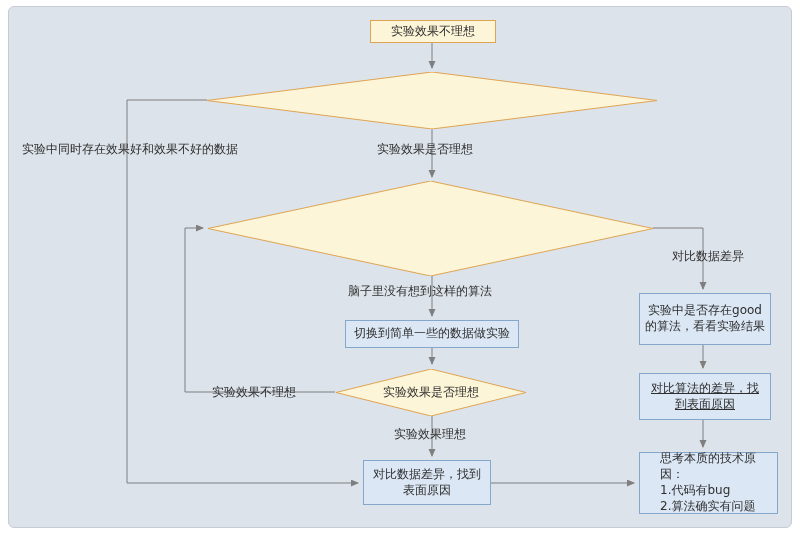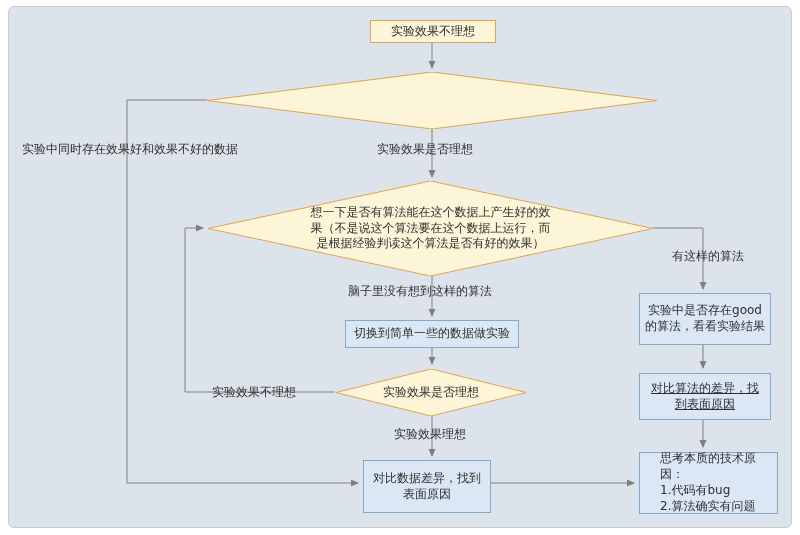--- a/index.html
+++ b/index.html
@@ -82,37 +82,34 @@
 <div class="node diamond" style="left:207px;top:72px;width:450px;height:57px;">
   <svg class="dbg" viewBox="0 0 100 100" preserveAspectRatio="none">
     <polygon points="50,0 100,50 50,100 0,50" fill="#fdf5d8" stroke="#dfa452" vector-effect="non-scaling-stroke"></polygon>
   </svg>
 </div>
 
 <div class="node diamond" style="left:208px;top:181px;width:445px;height:95px;">
   <svg class="dbg" viewBox="0 0 100 100" preserveAspectRatio="none">
     <polygon points="50,0 100,50 50,100 0,50" fill="#fdf5d8" stroke="#dfa452" vector-effect="non-scaling-stroke"></polygon>
   </svg>
-  <span class="node-text">想一下是否有算法能在这个数据上产生好的效
-果（不是说这个算法要在这个数据上运行，而
-是根据经验判读这个算法是否有好的效果）</span>
 </div>
 
 <div class="node box blue" style="left:345px;top:320px;width:174px;height:28px;justify-content:center;">
   <span class="node-text">切换到简单一些的数据做实验</span>
 </div>
 
 <div class="node diamond" style="left:336px;top:369px;width:190px;height:47px;">
   <svg class="dbg" viewBox="0 0 100 100" preserveAspectRatio="none">
     <polygon points="50,0 100,50 50,100 0,50" fill="#fdf5d8" stroke="#dfa452" vector-effect="non-scaling-stroke"></polygon>
   </svg>
   <span class="node-text">实验效果是否理想</span>
 </div>
 
-<div class="node box blue" style="left:363px;top:460px;width:128px;height:53px;">
+<div class="node box blue" style="left:363px;top:460px;width:128px;height:45px;">
   <span class="node-text">对比数据差异，找到
 表面原因</span>
 </div>
 
 <div class="node box blue" style="left:639px;top:293px;width:132px;height:52px;">
   <span class="node-text">实验中是否存在good
 的算法，看看实验结果</span>
 </div>
 
 <div class="node box blue" style="left:639px;top:373px;width:132px;height:47px;text-decoration:underline;">
@@ -121,16 +118,16 @@
 </div>
 
 <div class="node box blue left-align" style="left:639px;top:452px;width:139px;height:62px;text-align:left;">
   <span class="node-text">思考本质的技术原因：
 1.代码有bug
 2.算法确实有问题</span>
 </div>
 
 <span class="edge-label" style="left:22px;top:141px;">实验中同时存在效果好和效果不好的数据</span>
 <span class="edge-label" style="left:377px;top:141px;">实验效果是否理想</span>
-<span class="edge-label" style="left:672px;top:248px;">有这样的算法</span>
+<span class="edge-label" style="left:672px;top:248px;">对比数据差异</span>
 <span class="edge-label" style="left:348px;top:283px;">脑子里没有想到这样的算法</span>
 <span class="edge-label" style="left:212px;top:384px;">实验效果不理想</span>
 <span class="edge-label" style="left:394px;top:426px;">实验效果理想</span>
 
 </body></html>

